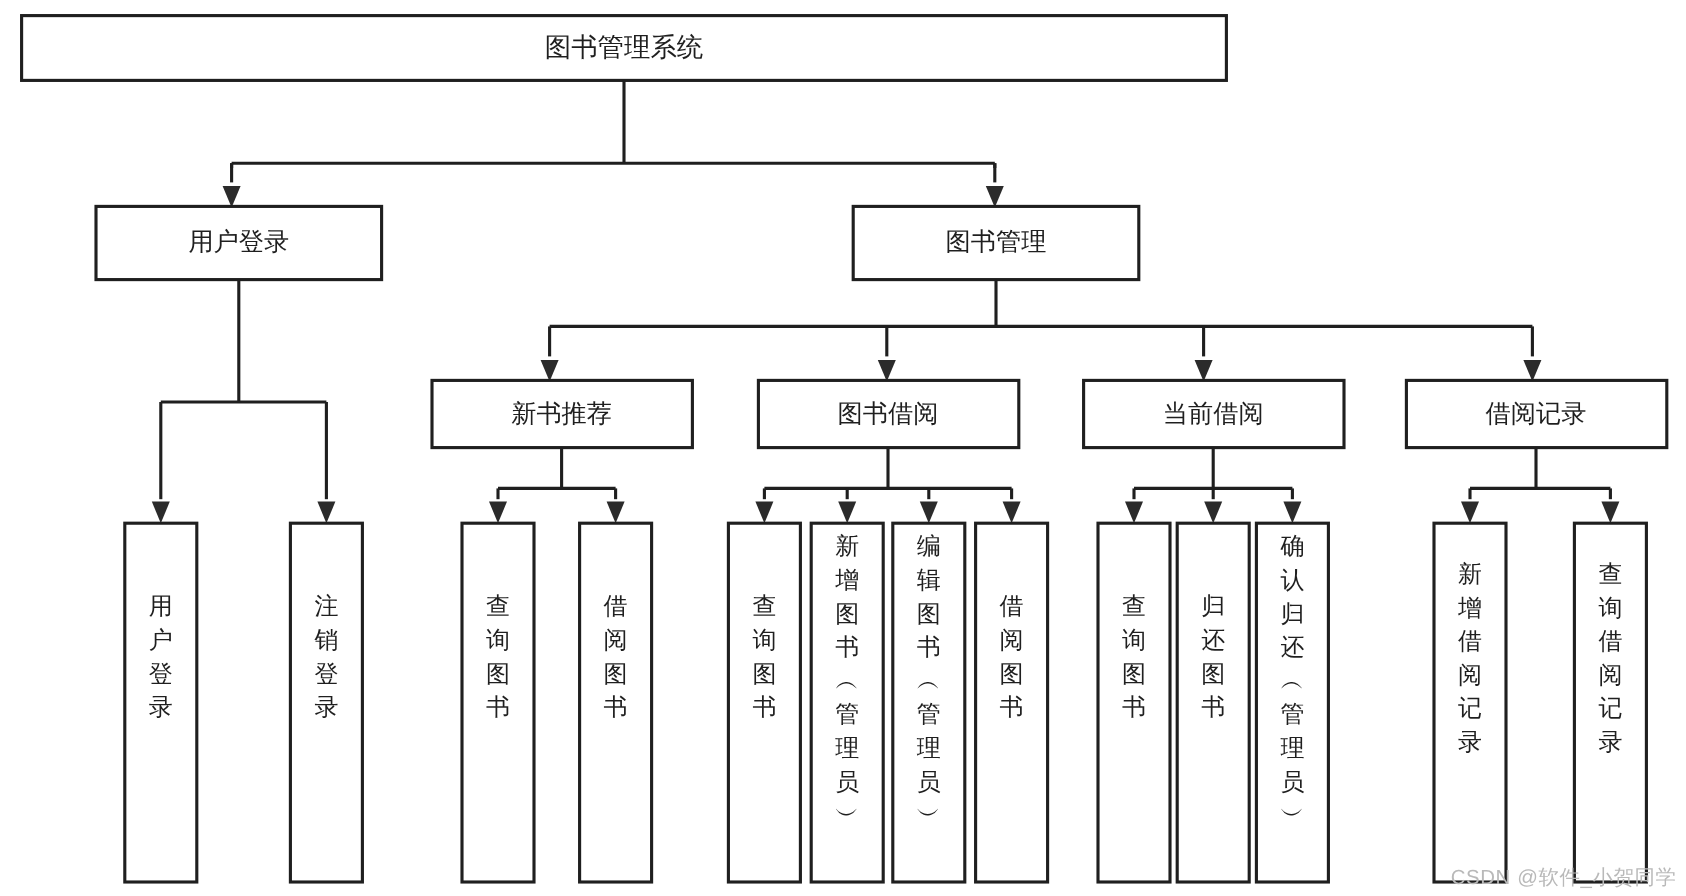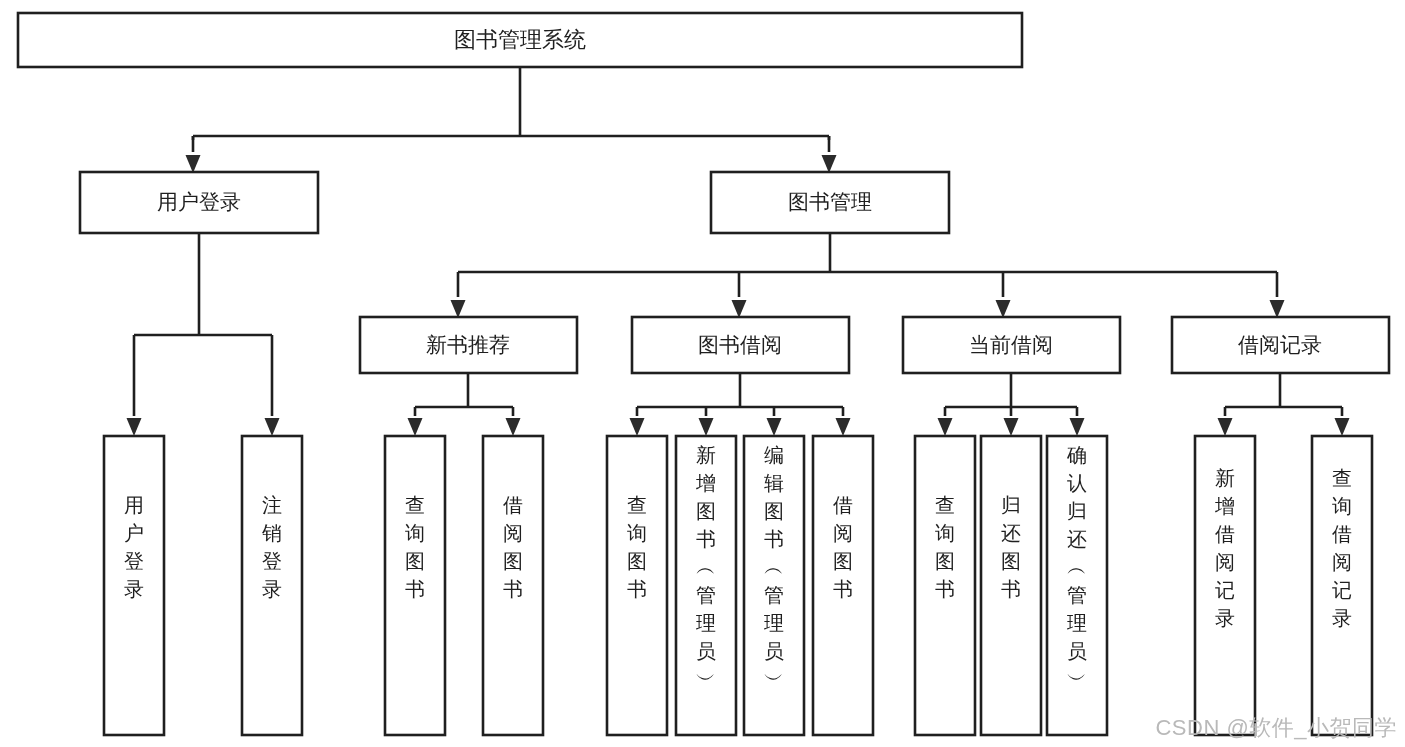--- a/index.html
+++ b/index.html
@@ -48,21 +48,21 @@
   }
   .arrowhead {
     fill: #2b2b2b;
     stroke: none;
   }
   .watermark {
     position: absolute;
     right: 8px;
     bottom: 4px;
     font-family: "Liberation Sans", "DejaVu Sans", sans-serif;
-    font-size: 22px;
+    font-size: 17px;
     color: #b9b9b9;
     letter-spacing: 0.5px;
     white-space: nowrap;
     user-select: none;
   }
 </style>
 </head>
 <body>
 
 <svg id="diagram" viewBox="0 0 1405 747" xmlns="http://www.w3.org/2000/svg">

